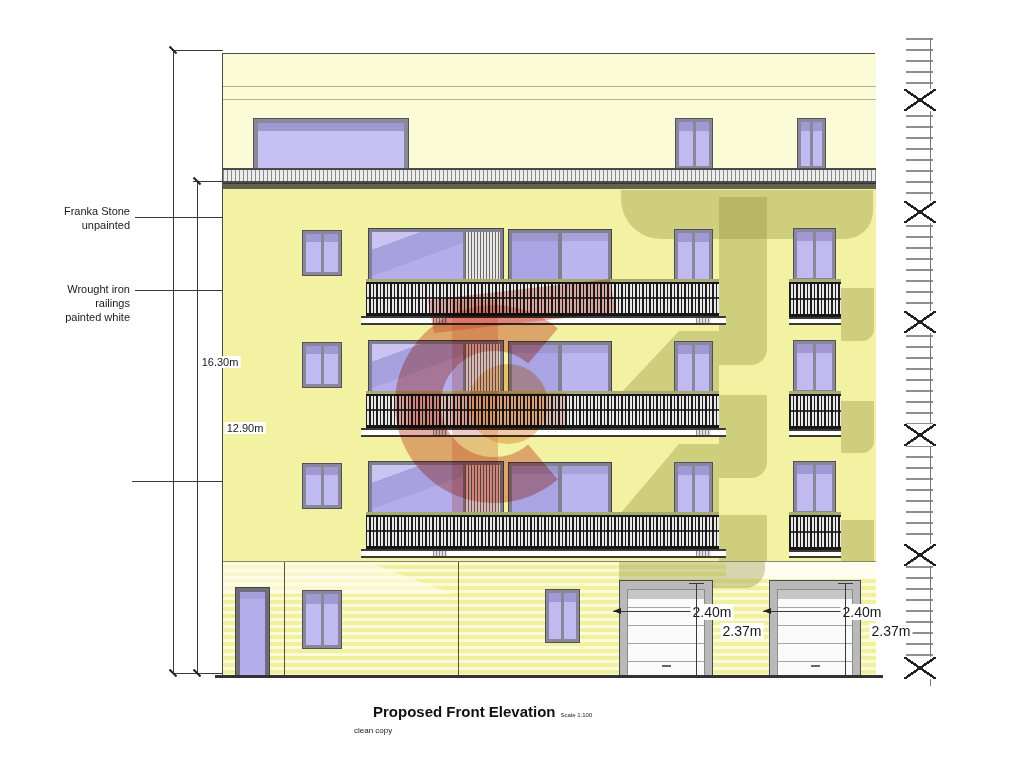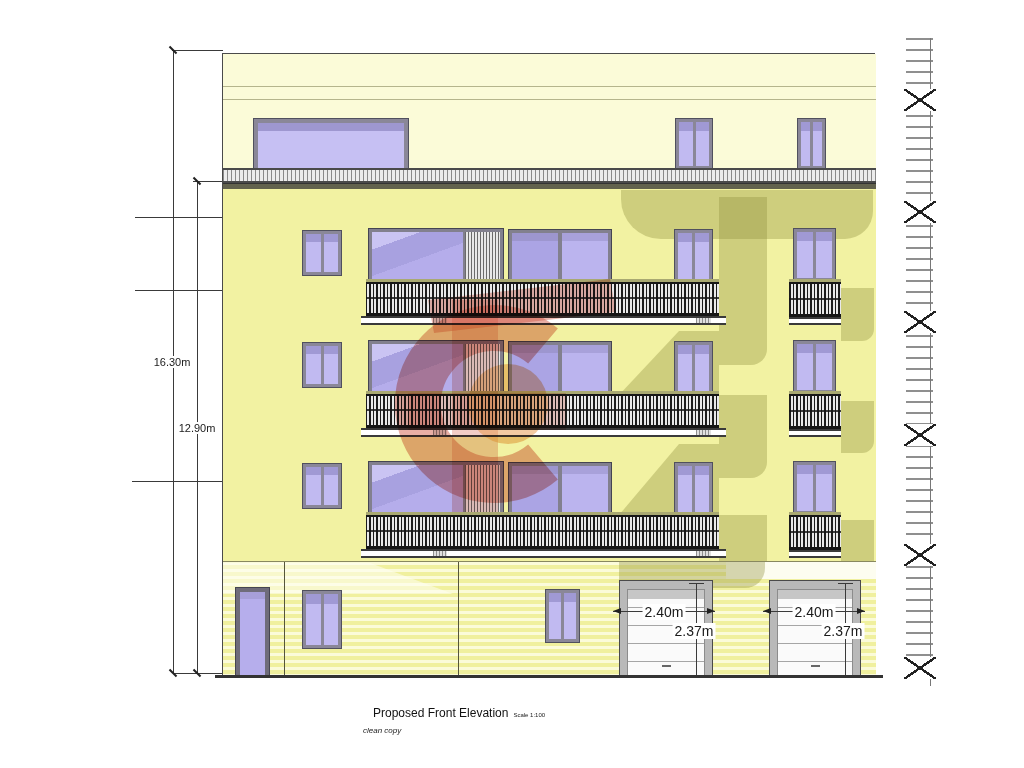--- a/index.html
+++ b/index.html
@@ -7,21 +7,21 @@
           font-family:"Liberation Sans",sans-serif;}
   .abs{position:absolute;}
   
   .hl{position:absolute;height:1px;background:#3a3a3a;}
   .vl{position:absolute;width:1px;background:#3a3a3a;}
   .tick{position:absolute;width:10px;height:2px;background:#222;transform:rotate(45deg);}
   
   .lbl{position:absolute;font-size:11px;line-height:14px;color:#1a1a1a;text-align:right;
        white-space:pre-line;width:125px;}
   .dim{position:absolute;font-size:11px;color:#1a1a1a;background:#fff;padding:0 2px;
-       transform:translate(-50%,-50%);white-space:nowrap;z-index:6;}
+       transform:translate(-50%,-50%);white-space:nowrap;z-index:6;margin-left:48px;}
   .dims{font-size:14px;}
   
   .bld{position:absolute;left:222px;top:53px;width:653px;height:622px;border:1px solid #4a4a4a;box-sizing:border-box;}
   .pent{position:absolute;left:0;top:0;width:653px;height:129px;background:#fbfbd8;}
   .pline{position:absolute;left:0;width:653px;height:1px;background:#b5b58c;}
   .proofslab{position:absolute;left:0;top:129px;width:653px;height:6px;background:#62624d;border-top:1px solid #333;}
   .facade{position:absolute;left:0;top:135px;width:653px;height:372px;background:#f2f2a2;}
   .ground{position:absolute;left:0;top:507px;width:653px;height:115px;
           background:repeating-linear-gradient(180deg,#fbfbd9 0 3px,#f0f09e 3px 7px);
           border-top:1px solid #88885f;box-sizing:border-box;}
@@ -67,29 +67,34 @@
   .arr{border-left:8px solid #222;}
   
   .dashes{position:absolute;background:repeating-linear-gradient(180deg,#8f8f8f 0 2px,transparent 2px 11px);}
   .xmark{position:absolute;width:32px;height:22px;background:
      linear-gradient(to top right,transparent calc(50% - 1.2px),#222 calc(50% - 1.2px) calc(50% + 1.2px),transparent calc(50% + 1.2px)),
      linear-gradient(to bottom right,transparent calc(50% - 1.2px),#222 calc(50% - 1.2px) calc(50% + 1.2px),transparent calc(50% + 1.2px)),#fff;}
   
   #wm{position:absolute;left:0;top:0;mix-blend-mode:multiply;pointer-events:none;z-index:5;}
   
   .titleRow{position:absolute;left:373px;top:703px;white-space:nowrap;}
-  .titleMain{font-weight:normal;font-size:12px;color:#111;}
+  .titleMain{font-weight:bold;font-size:15px;color:#111;}
   .titleScale{font-size:6px;color:#222;margin-left:5px;}
-  .titleNote{position:absolute;left:363px;top:726px;font-size:8px;color:#222;font-style:italic;}
+  .titleNote{position:absolute;left:354px;top:726px;font-size:8px;color:#222;}
 </style>
 </head>
 <body>
 
 <div id="canvas">
 
+  <div class="lbl" style="right:894px;top:204px;">Franka Stone
+unpainted</div>
+  <div class="lbl" style="right:894px;top:282px;">Wrought iron
+railings
+painted white</div>
 
   <div class="hl" style="left:135px;top:217px;width:107px;"></div>
   <div class="hl" style="left:135px;top:290px;width:280px;"></div>
   <div class="hl" style="left:132px;top:481px;width:178px;"></div>
 
   <div class="vl" style="left:173px;top:50px;height:624px;"></div>
   <div class="vl" style="left:197px;top:181px;height:493px;"></div>
   <div class="hl" style="left:172px;top:50px;width:51px;"></div>
   <div class="hl" style="left:193px;top:181px;width:30px;"></div>
   <div class="hl" style="left:173px;top:673px;width:50px;"></div>

